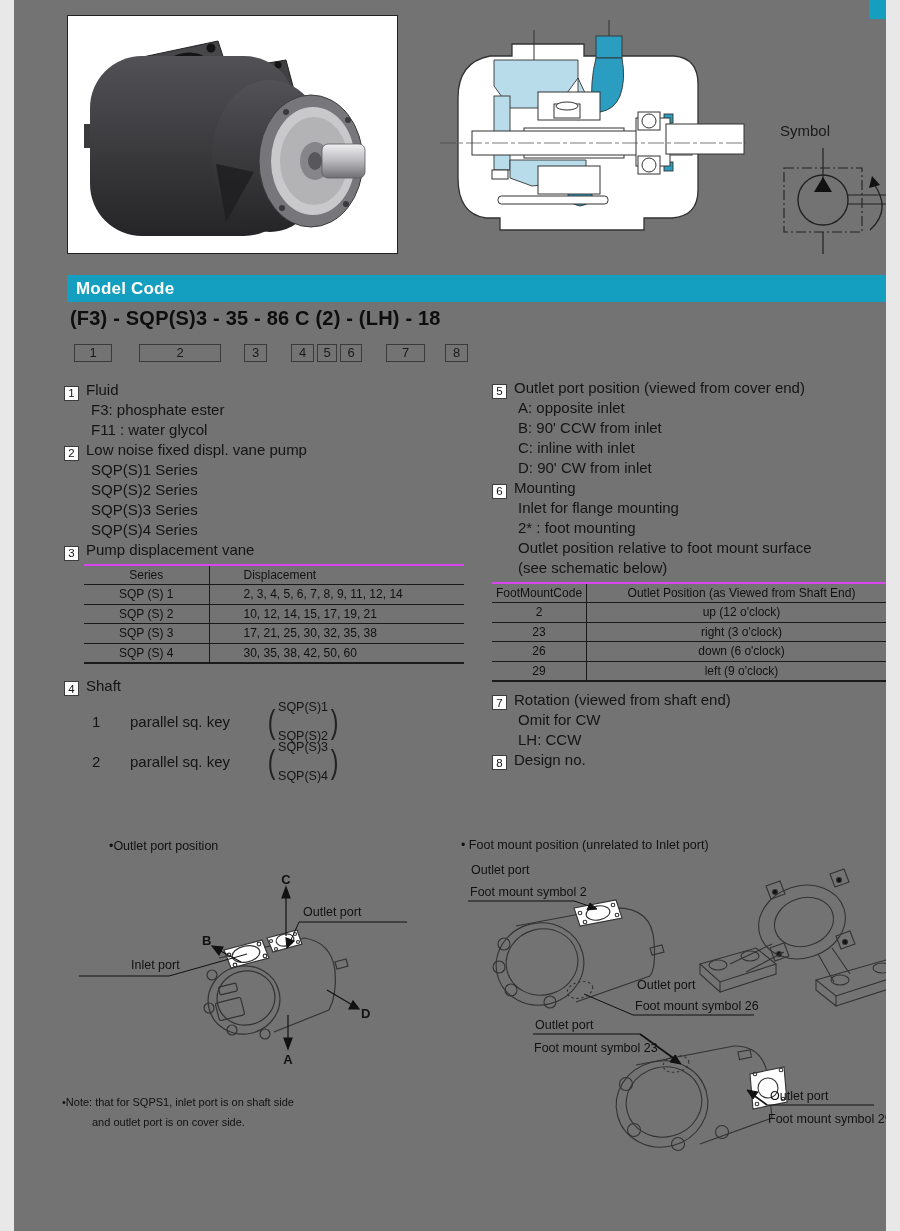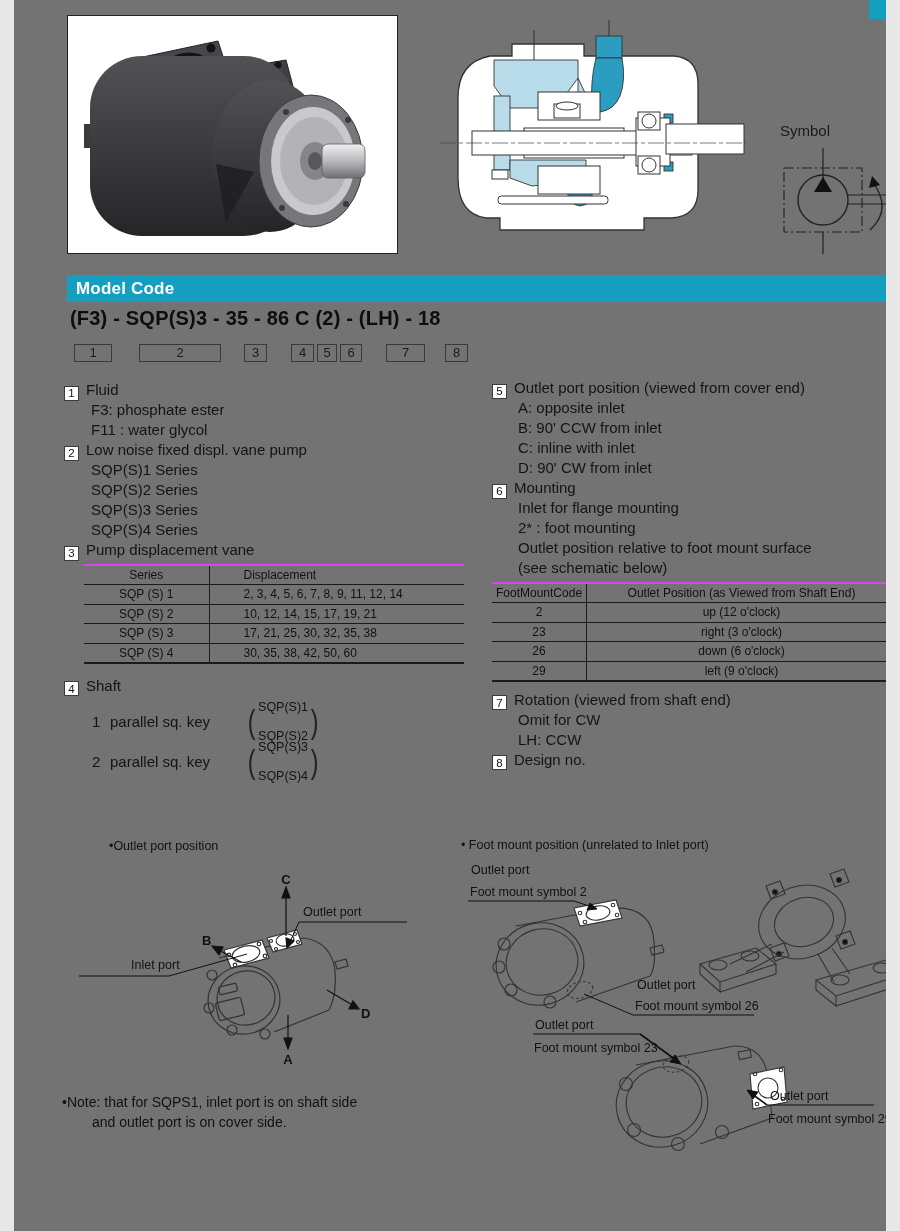--- a/index.html
+++ b/index.html
@@ -54,30 +54,30 @@
   .t-left th.c1, .t-left td.c1 { width:125px; text-align:center; border-right:1px solid #1a1a1a; }
   .t-left th.c2, .t-left td.c2 { text-align:left; padding-left:34px;margin-top:13px; }
   .t-right { margin:4px 0 0 0; width:404px; }
   .t-right th.c1, .t-right td.c1 { width:88px; text-align:center; border-right:1px solid #1a1a1a; }
   .t-right th.c2, .t-right td.c2 { text-align:center; }
 
   
   .shaft-row { display:flex; align-items:center; height:40px; margin-left:28px; }
   .shaft-row.first { margin-top:6px; }
   .shaft-code { width:18px; }
-  .shaft-label { margin-left:0; }
+  .shaft-label { margin-left:20px; }
   .brace-group { display:flex; align-items:center; margin-left:36px; }
   .paren { font-size:33px; font-weight:300; line-height:1; transform:scaleX(0.7); color:#222; }
   .series-stack { display:flex; flex-direction:column; font-size:12.5px; line-height:15px; padding:0 1px;gap:14px; }
 
   
   .caption { position:absolute; font-size:12.5px; color:#111; white-space:nowrap;margin-top:20px; }
   .cap-outlet { left:95px; top:819px; }
   .cap-foot { left:447px; top:818px; }
-  .note { position:absolute; left:48px; top:1092px; font-size:14px; line-height:20px; color:#111; }
+  .note { position:absolute; left:48px; top:1092px; font-size:11px; line-height:20px; color:#111; }
   .note .l2 { padding-left:30px; }
 
   .diag { position:absolute; }
   .d-outlet { left:55px; top:850px; width:340px; height:230px; }
   .d-foot { left:440px; top:852px; width:460px; height:325px; }
 
   svg text { font-family:"Liberation Sans", sans-serif; fill:#111; }
   svg .lbl { font-size:12.5px; }
   svg .arr { font-size:13px; font-weight:bold; }
 </style>

